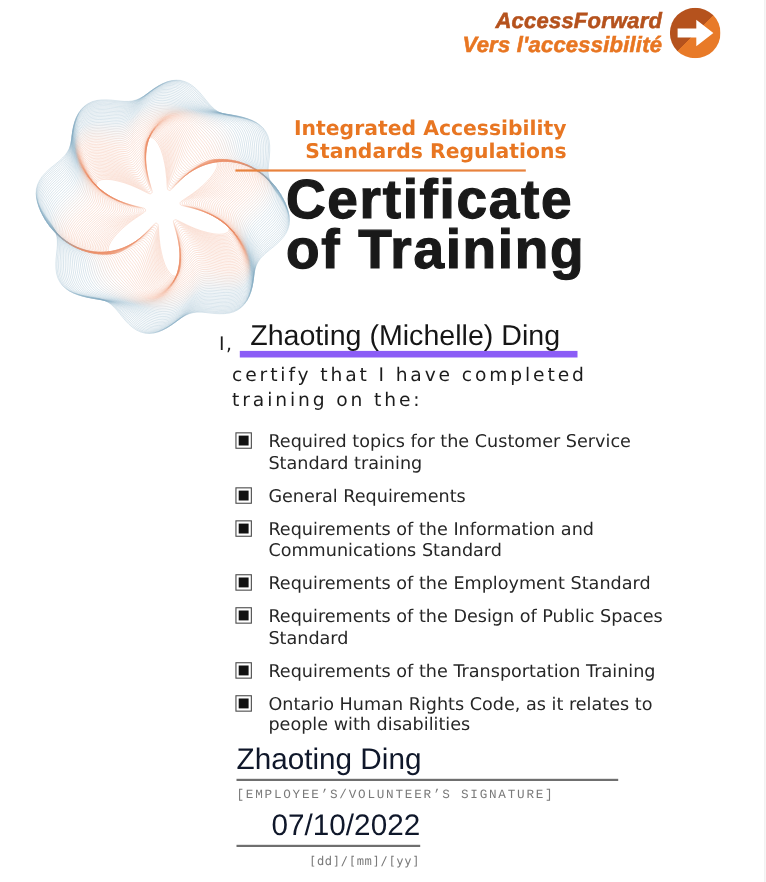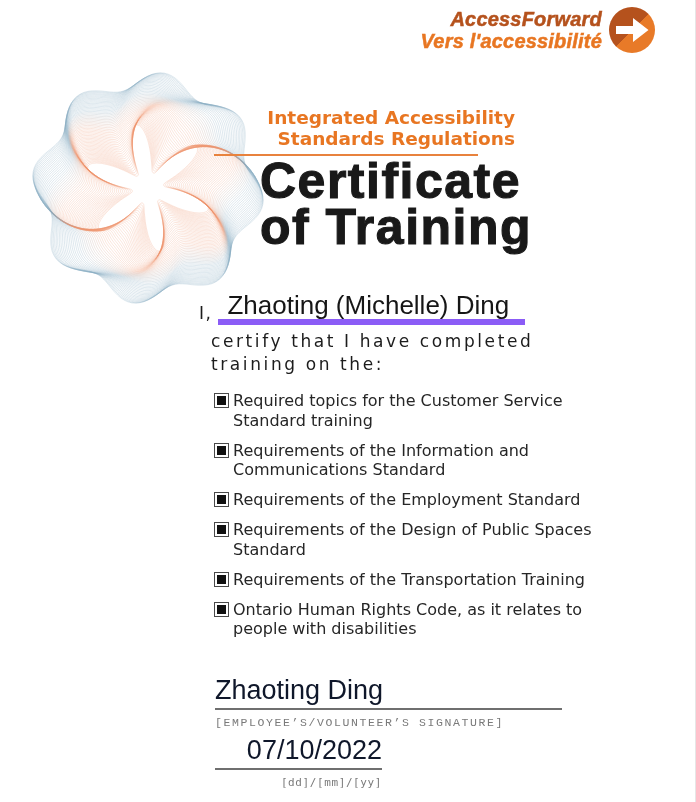--- a/index.html
+++ b/index.html
@@ -33,21 +33,21 @@
   .name-row{display:flex;align-items:flex-end;}
   .i-prefix{font-size:17px;letter-spacing:1.5px;line-height:24px;color:#1d1d1d;flex:none;}
   .name-field{margin-left:6px;width:307px;padding-left:9px;box-sizing:border-box;
               border-bottom:6px solid #8b5cf6;
               font-family:"Liberation Sans",sans-serif;font-size:26px;line-height:28px;color:#161616;
               white-space:nowrap;}
   .certify-text{margin-top:5px;width:365px;font-size:17px;line-height:22.5px;letter-spacing:2.6px;color:#1c1c1c;margin-left:12px;}
 
   
   .checklist{position:absolute;left:214px;top:391px;width:420px;display:flex;flex-direction:column;gap:10.5px;}
-  .check-item{display:flex;gap:4px;}
+  .check-item{display:flex;gap:15px;}
   .checkbox{width:13px;height:13px;border:1.6px solid #4a4a4a;flex:none;margin-top:2px;
             display:flex;align-items:center;justify-content:center;background:#fff;}
   .checkbox-inner{width:9px;height:9px;background:#111;}
   .check-label{font-size:16px;line-height:19.5px;color:#262626;max-width:385px;}
 
   
   .sig-block{position:absolute;left:215px;top:674px;}
   .sig-value{font-family:"Liberation Sans",sans-serif;font-size:27px;line-height:32px;color:#0f172a;}
   .sig-rule{height:2px;background:#6f6f6f;margin-top:2px;}
   .rule-sig{width:347px;}
@@ -154,20 +154,26 @@
   <div class="check-item">
     <span class="checkbox">
         <span class="checkbox-inner"></span>
       </span>
     <span class="check-label">Required topics for the Customer Service Standard training</span>
   </div>
   <div class="check-item">
     <span class="checkbox">
         <span class="checkbox-inner"></span>
       </span>
+    <span class="check-label">General Requirements</span>
+  </div>
+  <div class="check-item">
+    <span class="checkbox">
+        <span class="checkbox-inner"></span>
+      </span>
     <span class="check-label">Requirements of the Information and Communications Standard</span>
   </div>
   <div class="check-item">
     <span class="checkbox">
         <span class="checkbox-inner"></span>
       </span>
     <span class="check-label">Requirements of the Employment Standard</span>
   </div>
   <div class="check-item">
     <span class="checkbox">

